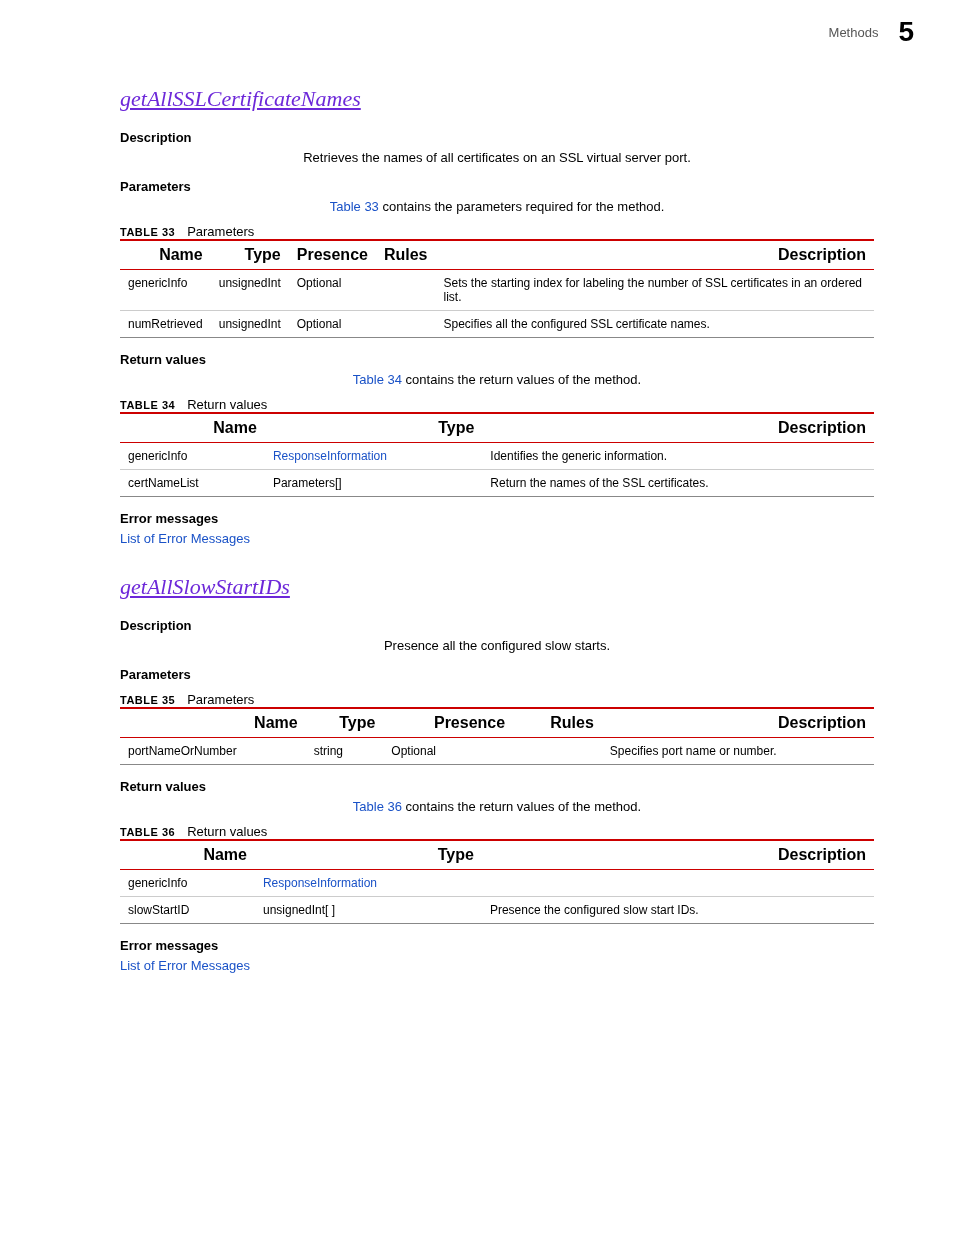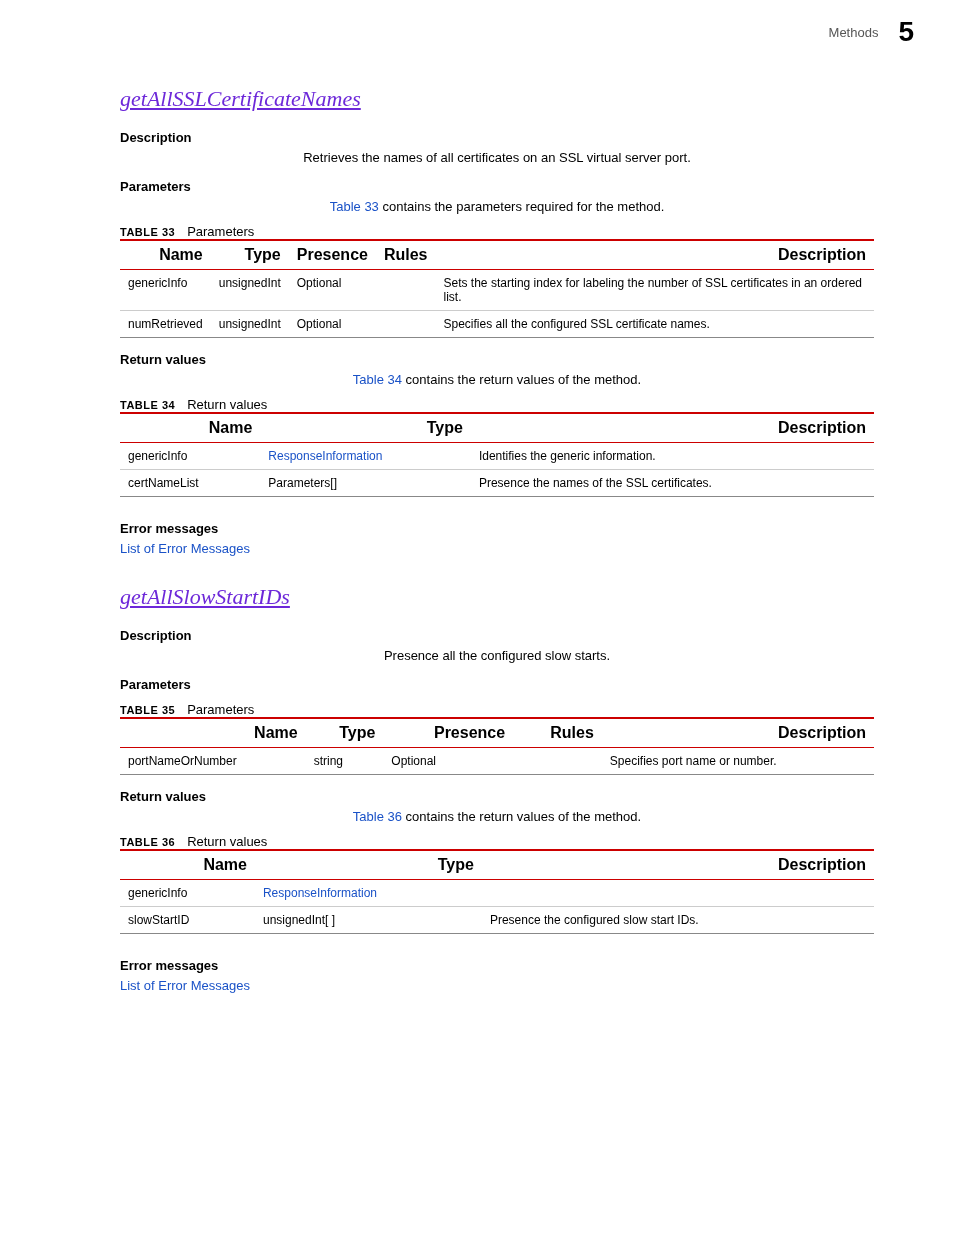--- a/index.html
+++ b/index.html
@@ -137,21 +137,21 @@
       padding: 6px 8px;
       vertical-align: top;
       color: #000;
     }
 
     .td-link {
       color: #1a52c7;
     }
 
     .error-messages-section {
-      margin-top: 24px;
+      margin-top: 4px;
       margin-bottom: 6px;
     }
 
     .method-divider {
       margin-top: 28px;
     }
   </style>
 </head>
 <body>
 
@@ -229,21 +229,21 @@
           </thead>
           <tbody>
             <tr>
               <td>genericInfo</td>
               <td class="td-link"><a href="#">ResponseInformation</a></td>
               <td>Identifies the generic information.</td>
             </tr>
             <tr>
               <td>certNameList</td>
               <td>Parameters[]</td>
-              <td>Presence the names of the SSL certificates.</td>
+              <td>Return the names of the SSL certificates.</td>
             </tr>
           </tbody>
         </table>
       </div>
 
       <div class="error-messages-section">
         <div class="section-heading">Error messages</div>
         <a href="#">List of Error Messages</a>
       </div>
     </div>

